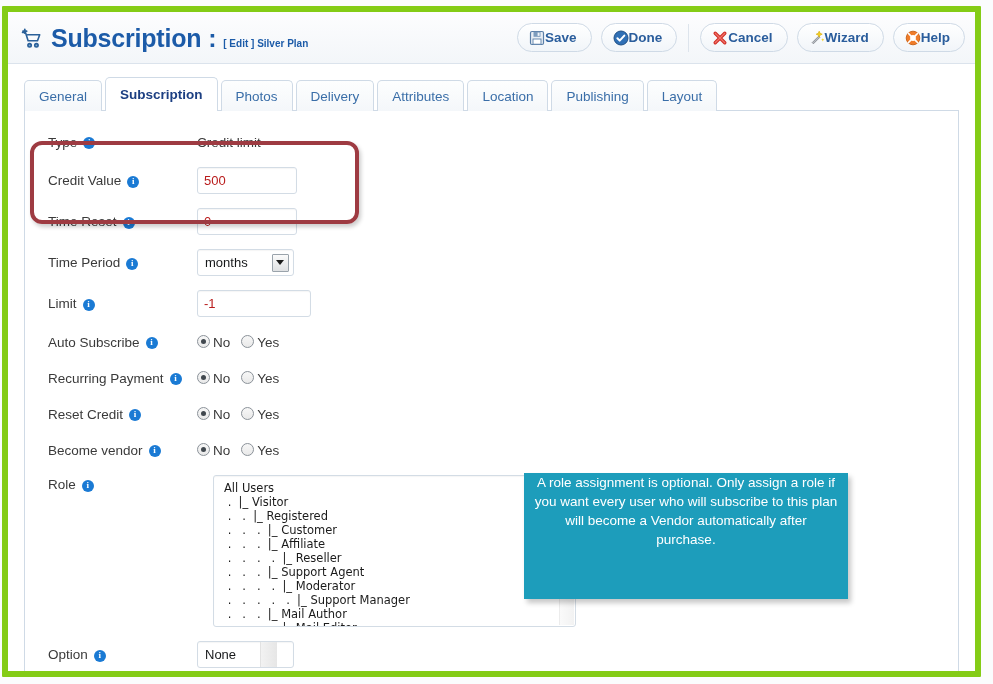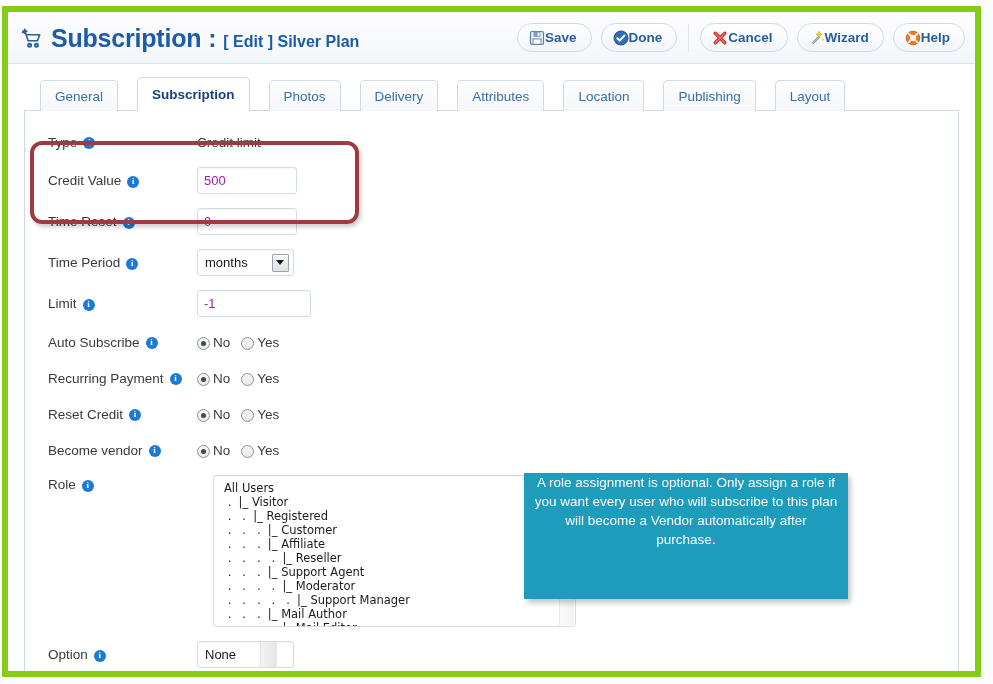--- a/index.html
+++ b/index.html
@@ -63,21 +63,21 @@
     top: 4px;
   }
   .title-main {
     font-size: 25px;
     font-weight: bold;
     color: #1c5ba8;
     letter-spacing: -0.2px;
     white-space: nowrap;
   }
   .title-sub {
-    font-size: 16px;
+    font-size: 10px;
     font-weight: bold;
     color: #1c5ba8;
     white-space: nowrap;
   }
 
   
   .toolbar {
     display: flex;
     align-items: center;
     gap: 9px;
@@ -134,21 +134,20 @@
     display: flex;
     align-items: center;
     font-size: 13.5px;
     color: #3a6ea8;
     background: linear-gradient(to bottom, #fdfefe 0%, #f4f7fa 100%);
     border: 1px solid #cfdae6;
     border-bottom: none;
     border-radius: 5px 5px 0 0;
     cursor: pointer;
     white-space: nowrap;
-    margin-left: 16px;
   }
   .tab.active {
     height: 34px;
     background: #ffffff;
     color: #1c3f82;
     font-weight: bold;
     border-color: #cfdae6;
   }
 
   
@@ -212,21 +211,21 @@
     color: #3a3a3a;
   }
   .tf {
     height: 27px;
     box-sizing: border-box;
     border: 1px solid #d3dce5;
     border-radius: 3px;
     background: #ffffff;
     font-family: "Liberation Sans", sans-serif;
     font-size: 13px;
-    color: #a21caf;
+    color: #b91c1c;
     padding: 12px 6px;
     outline: none;
     box-shadow: 0 1px 1px rgba(0,0,0,0.04) inset;
   }
   .tf.w100 { width: 100px; }
   .tf.w114 { width: 114px; }
 
   .sel {
     height: 27px;
     box-sizing: border-box;
@@ -257,21 +256,21 @@
   }
   .sel.plain { padding-right: 16px; }
   .sel.plain .blank {
     width: 16px; height: 25px;
     background: linear-gradient(to right,#f2f2f2,#e6e6e6);
     border-left: 1px solid #e2e2e2;
   }
 
   
   .radios { display: flex; align-items: center; gap: 11px; }
-  .radio { display: inline-flex; align-items: flex-end; gap: 3px; cursor: pointer; }
+  .radio { display: inline-flex; align-items: flex-start; gap: 3px; cursor: pointer; }
   .rdot {
     width: 13px; height: 13px;
     box-sizing: border-box;
     border-radius: 50%;
     border: 1px solid #8b9299;
     background: linear-gradient(to bottom,#f7f7f7,#e9e9e9);
     position: relative;
     flex: 0 0 13px;
   }
   .radio.on .rdot::after {

